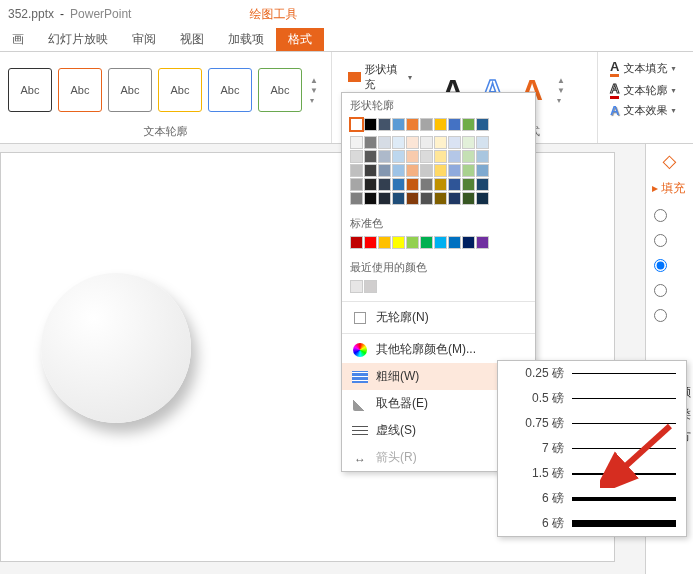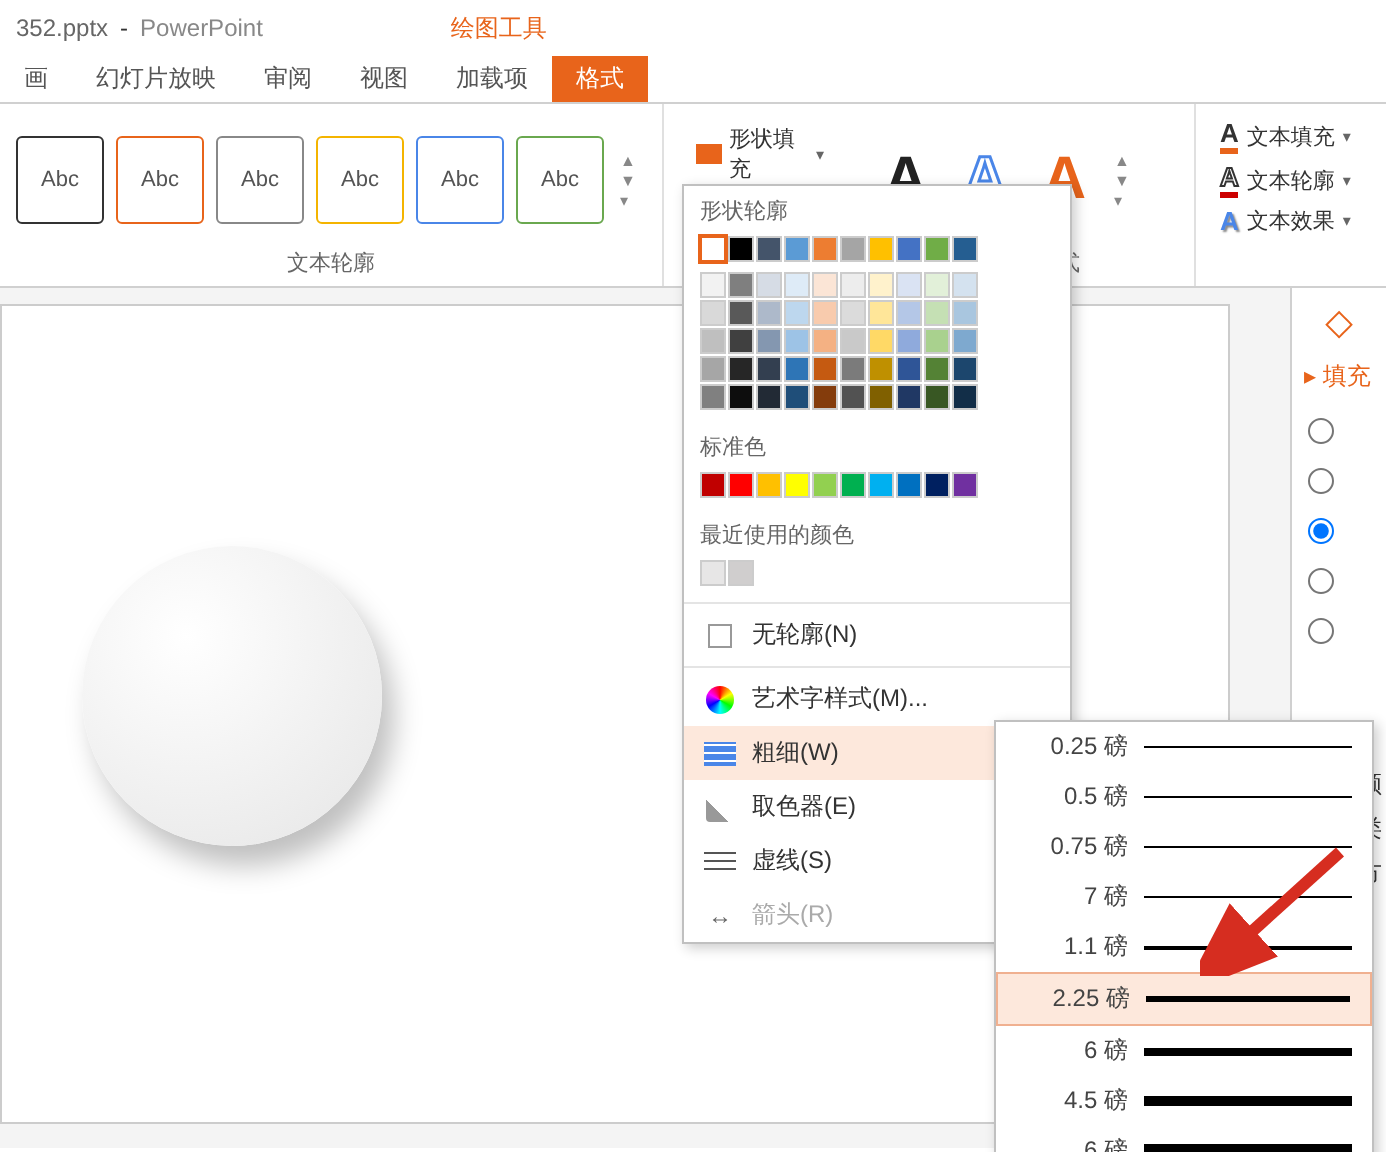--- a/index.html
+++ b/index.html
@@ -1,21 +1,21 @@
 <!DOCTYPE html>
 <html><head>
 <meta charset="utf-8">
 <style>
   * { box-sizing: border-box; margin: 0; padding: 0; font-family: "Microsoft YaHei", "Segoe UI", sans-serif; }
   body { background: #fff; font-size: 12px; color: #333; width: 693px; height: 576px; overflow: hidden; position: relative; }
   
   .titlebar { height: 28px; display: flex; align-items: center; padding: 0 8px; gap: 6px; }
   .titlebar .fname { color: #666; }
   .titlebar .app { color: #888; }
-  .drawing-tools { color: #e8641b; margin-left: 88px; }
+  .drawing-tools { color: #e8641b; margin-left: 112px; }
   
   .tabs { display: flex; border-bottom: 1px solid #d0d0d0; height: 24px; }
   .tab { padding: 3px 12px; color: #555; cursor: pointer; }
   .tab.active { background: #e8641b; color: #fff; }
   
   .ribbon { display: flex; height: 92px; border-bottom: 1px solid #d0d0d0; }
   .ribbon-group { border-right: 1px solid #e0e0e0; padding: 6px 8px 2px; display: flex; flex-direction: column; }
   .ribbon-group .items { flex: 1; display: flex; align-items: center; gap: 6px; }
   .ribbon-group .label { text-align: center; font-size: 11px; color: #666; padding: 2px 0; }
   
@@ -319,21 +319,21 @@
     <span class="mi-icon">
         <span class="no-outline-sq"></span>
       </span>
     <span>无轮廓(N)</span>
   </div>
   <div class="menu-divider"></div>
   <div class="menu-item">
     <span class="mi-icon">
         <span class="wheel"></span>
       </span>
-    <span>艺术字样式(M)...</span>
+    <span>其他轮廓颜色(M)...</span>
   </div>
   <div class="menu-item hot">
     <span class="mi-icon">
         <span class="weight-lines">
           <span></span>
           <span></span>
           <span></span>
         </span>
       </span>
     <span>粗细(W)</span>
@@ -374,34 +374,26 @@
     </div>
     <div class="weight-row">
       <div class="weight-label">0.75 磅</div>
       <div class="weight-sample" style="height: 1px;"></div>
     </div>
     <div class="weight-row">
       <div class="weight-label">7 磅</div>
       <div class="weight-sample" style="height: 1.5px;"></div>
     </div>
     <div class="weight-row">
-      <div class="weight-label">1.1 磅</div>
+      <div class="weight-label">1.5 磅</div>
       <div class="weight-sample" style="height: 2px;"></div>
-    </div>
-    <div class="weight-row sel">
-      <div class="weight-label">2.25 磅</div>
-      <div class="weight-sample" style="height: 3px;"></div>
     </div>
     <div class="weight-row">
       <div class="weight-label">6 磅</div>
       <div class="weight-sample" style="height: 4px;"></div>
-    </div>
-    <div class="weight-row">
-      <div class="weight-label">4.5 磅</div>
-      <div class="weight-sample" style="height: 5.5px;"></div>
     </div>
     <div class="weight-row">
       <div class="weight-label">6 磅</div>
       <div class="weight-sample" style="height: 7px;"></div>
     </div>
   </div>
 
 <svg class="red-arrow" width="80" height="70">
   <defs>
       <marker id="ah" markerWidth="10" markerHeight="10" refX="2" refY="3" orient="auto">

